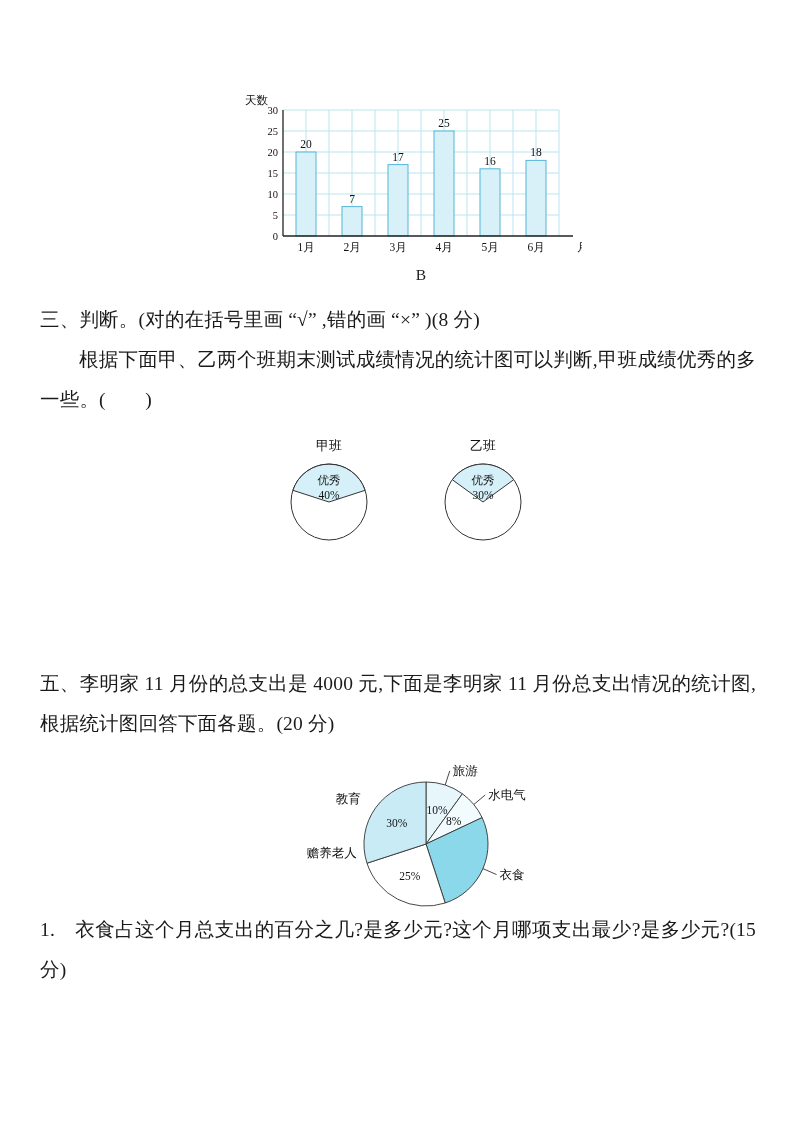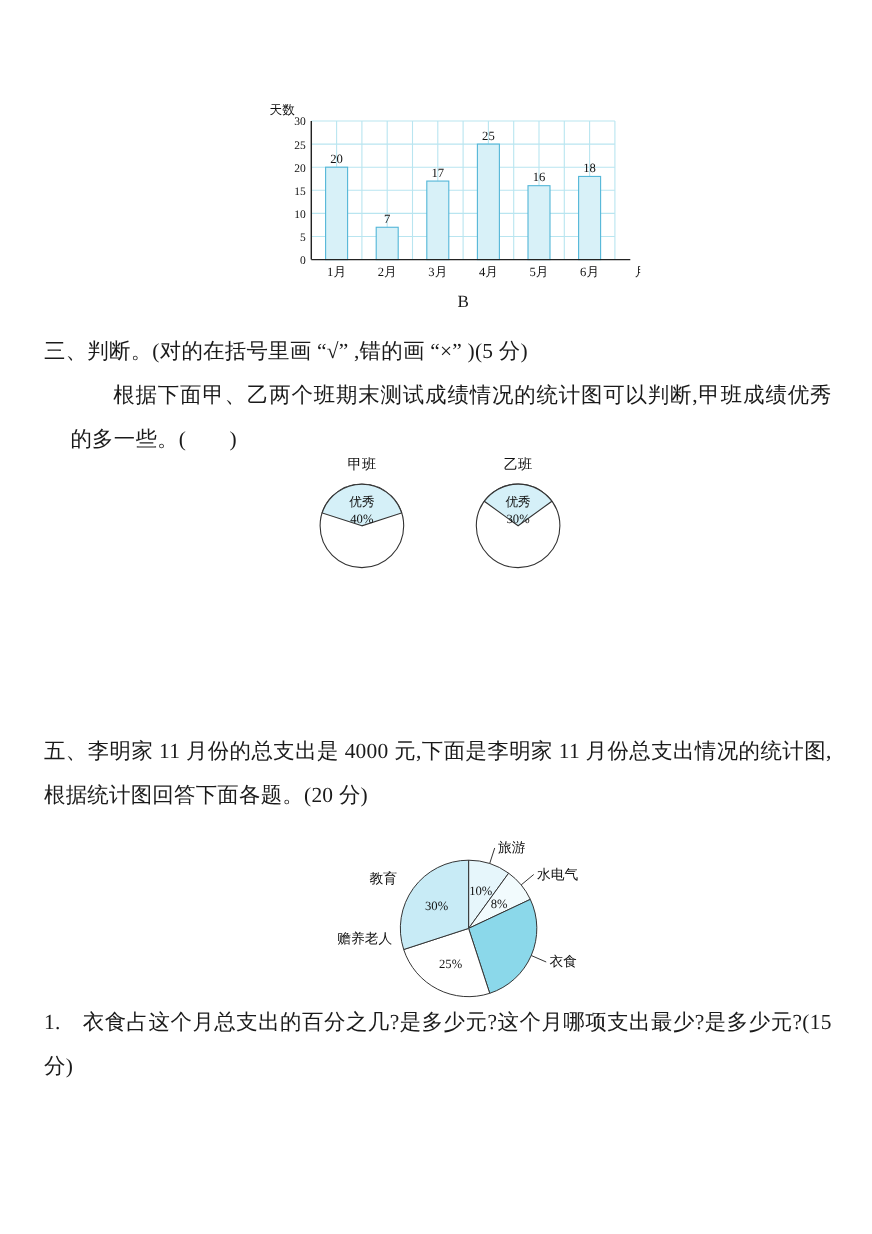--- a/index.html
+++ b/index.html
@@ -1,21 +1,21 @@
 <!DOCTYPE html>
 <html><head>
 <meta charset="utf-8">
 <style>
   * { margin:0; padding:0; box-sizing:border-box; }
   body { background:#ffffff; }
   .page { position:relative; width:793px; height:1122px; margin:0 auto; background:#ffffff;
           font-family:"Liberation Serif","DejaVu Serif",serif; color:#1a1a1a; overflow:hidden; }
   .textblock { position:absolute; left:40px; width:716px; font-size:19.5px; line-height:40px;
                text-align:justify; letter-spacing:0.2px; }
-  .indent-first { text-indent:2em;margin-left:24px; }
+  .indent-first { text-indent:2em; }
   .figure { position:absolute; }
   .chart-caption { position:absolute; left:283px; top:266px; width:276px; text-align:center; font-size:15.5px; }
   svg text { font-family:"Liberation Serif","DejaVu Serif",serif; }
 </style>
 </head>
 <body>
 
 <div class="page">
 
   <svg id="bar-chart" class="figure" style="left:237px; top:92px;" width="345" height="178">
@@ -63,25 +63,25 @@
       <text x="41" y="85" text-anchor="end" font-size="10.5" fill="#111">15</text>
       <text x="41" y="64" text-anchor="end" font-size="10.5" fill="#111">20</text>
       <text x="41" y="43" text-anchor="end" font-size="10.5" fill="#111">25</text>
       <text x="41" y="22" text-anchor="end" font-size="10.5" fill="#111">30</text>
       <text x="8" y="12" font-size="11.5" fill="#111">天数</text>
       <text x="340" y="159" font-size="11.5" fill="#111">月份</text>
     </svg>
   <div class="chart-caption">B</div>
 
   <div class="textblock" style="top:300px;">
-    <div>三、判断。(对的在括号里画 “√” ,错的画 “×” )(5 分)</div>
+    <div>三、判断。(对的在括号里画 “√” ,错的画 “×” )(8 分)</div>
     <div class="indent-first">根据下面甲、乙两个班期末测试成绩情况的统计图可以判断,甲班成绩优秀的多一些。(　　)</div>
   </div>
 
-  <div class="figure" style="left:268px; top:412px; display:flex; gap:20px;">
+  <div class="figure" style="left:268px; top:436px; display:flex; gap:32px;">
     <svg id="pie-class-a" width="122" height="112">
         <text x="61" y="14" text-anchor="middle" font-size="13" fill="#111">甲班</text>
         <circle cx="61" cy="66" r="38" fill="#ffffff" stroke="#333" stroke-width="1"></circle>
         <path d="M61,66 L24.9,54.3 A38,38 0 0 1 97.1,54.3 Z" fill="#d5f0f8" stroke="#333" stroke-width="1"></path>
         <text x="61" y="48" text-anchor="middle" font-size="11.5" fill="#111">优秀</text>
         <text x="61" y="63" text-anchor="middle" font-size="11.5" fill="#111">40%</text>
       </svg>
     <svg id="pie-class-b" width="122" height="112">
         <text x="61" y="14" text-anchor="middle" font-size="13" fill="#111">乙班</text>
         <circle cx="61" cy="66" r="38" fill="#ffffff" stroke="#333" stroke-width="1"></circle>

